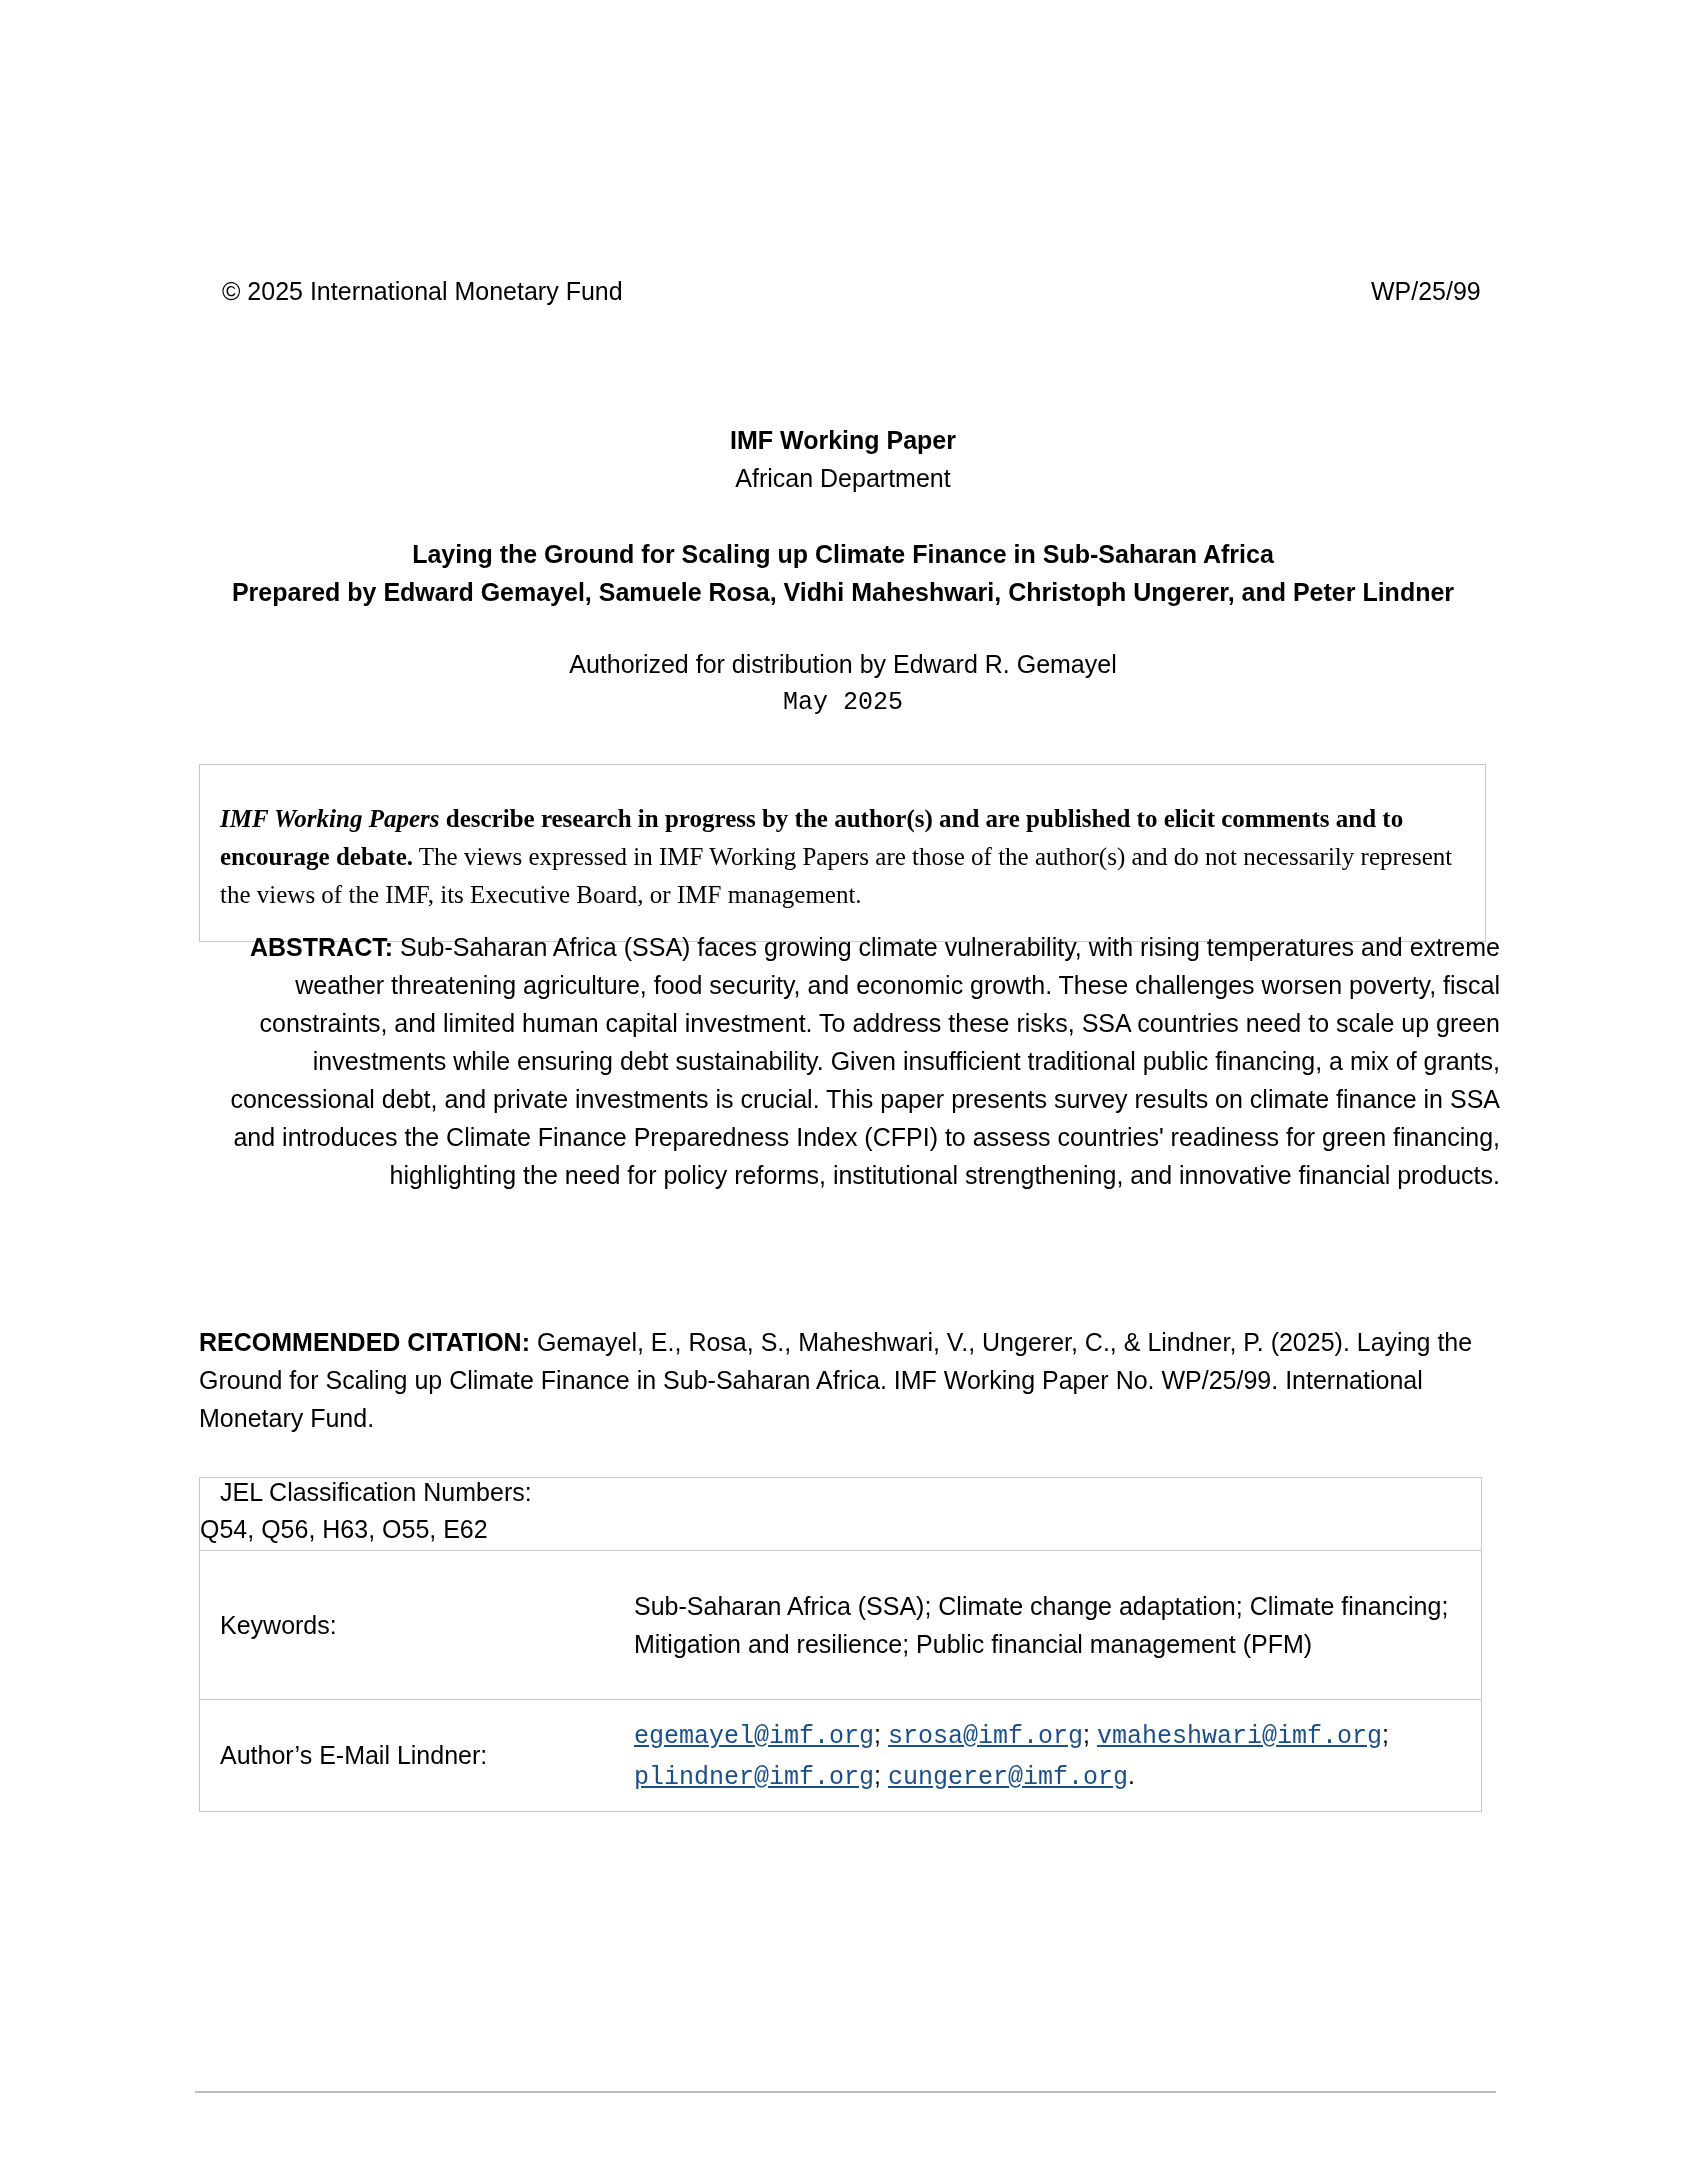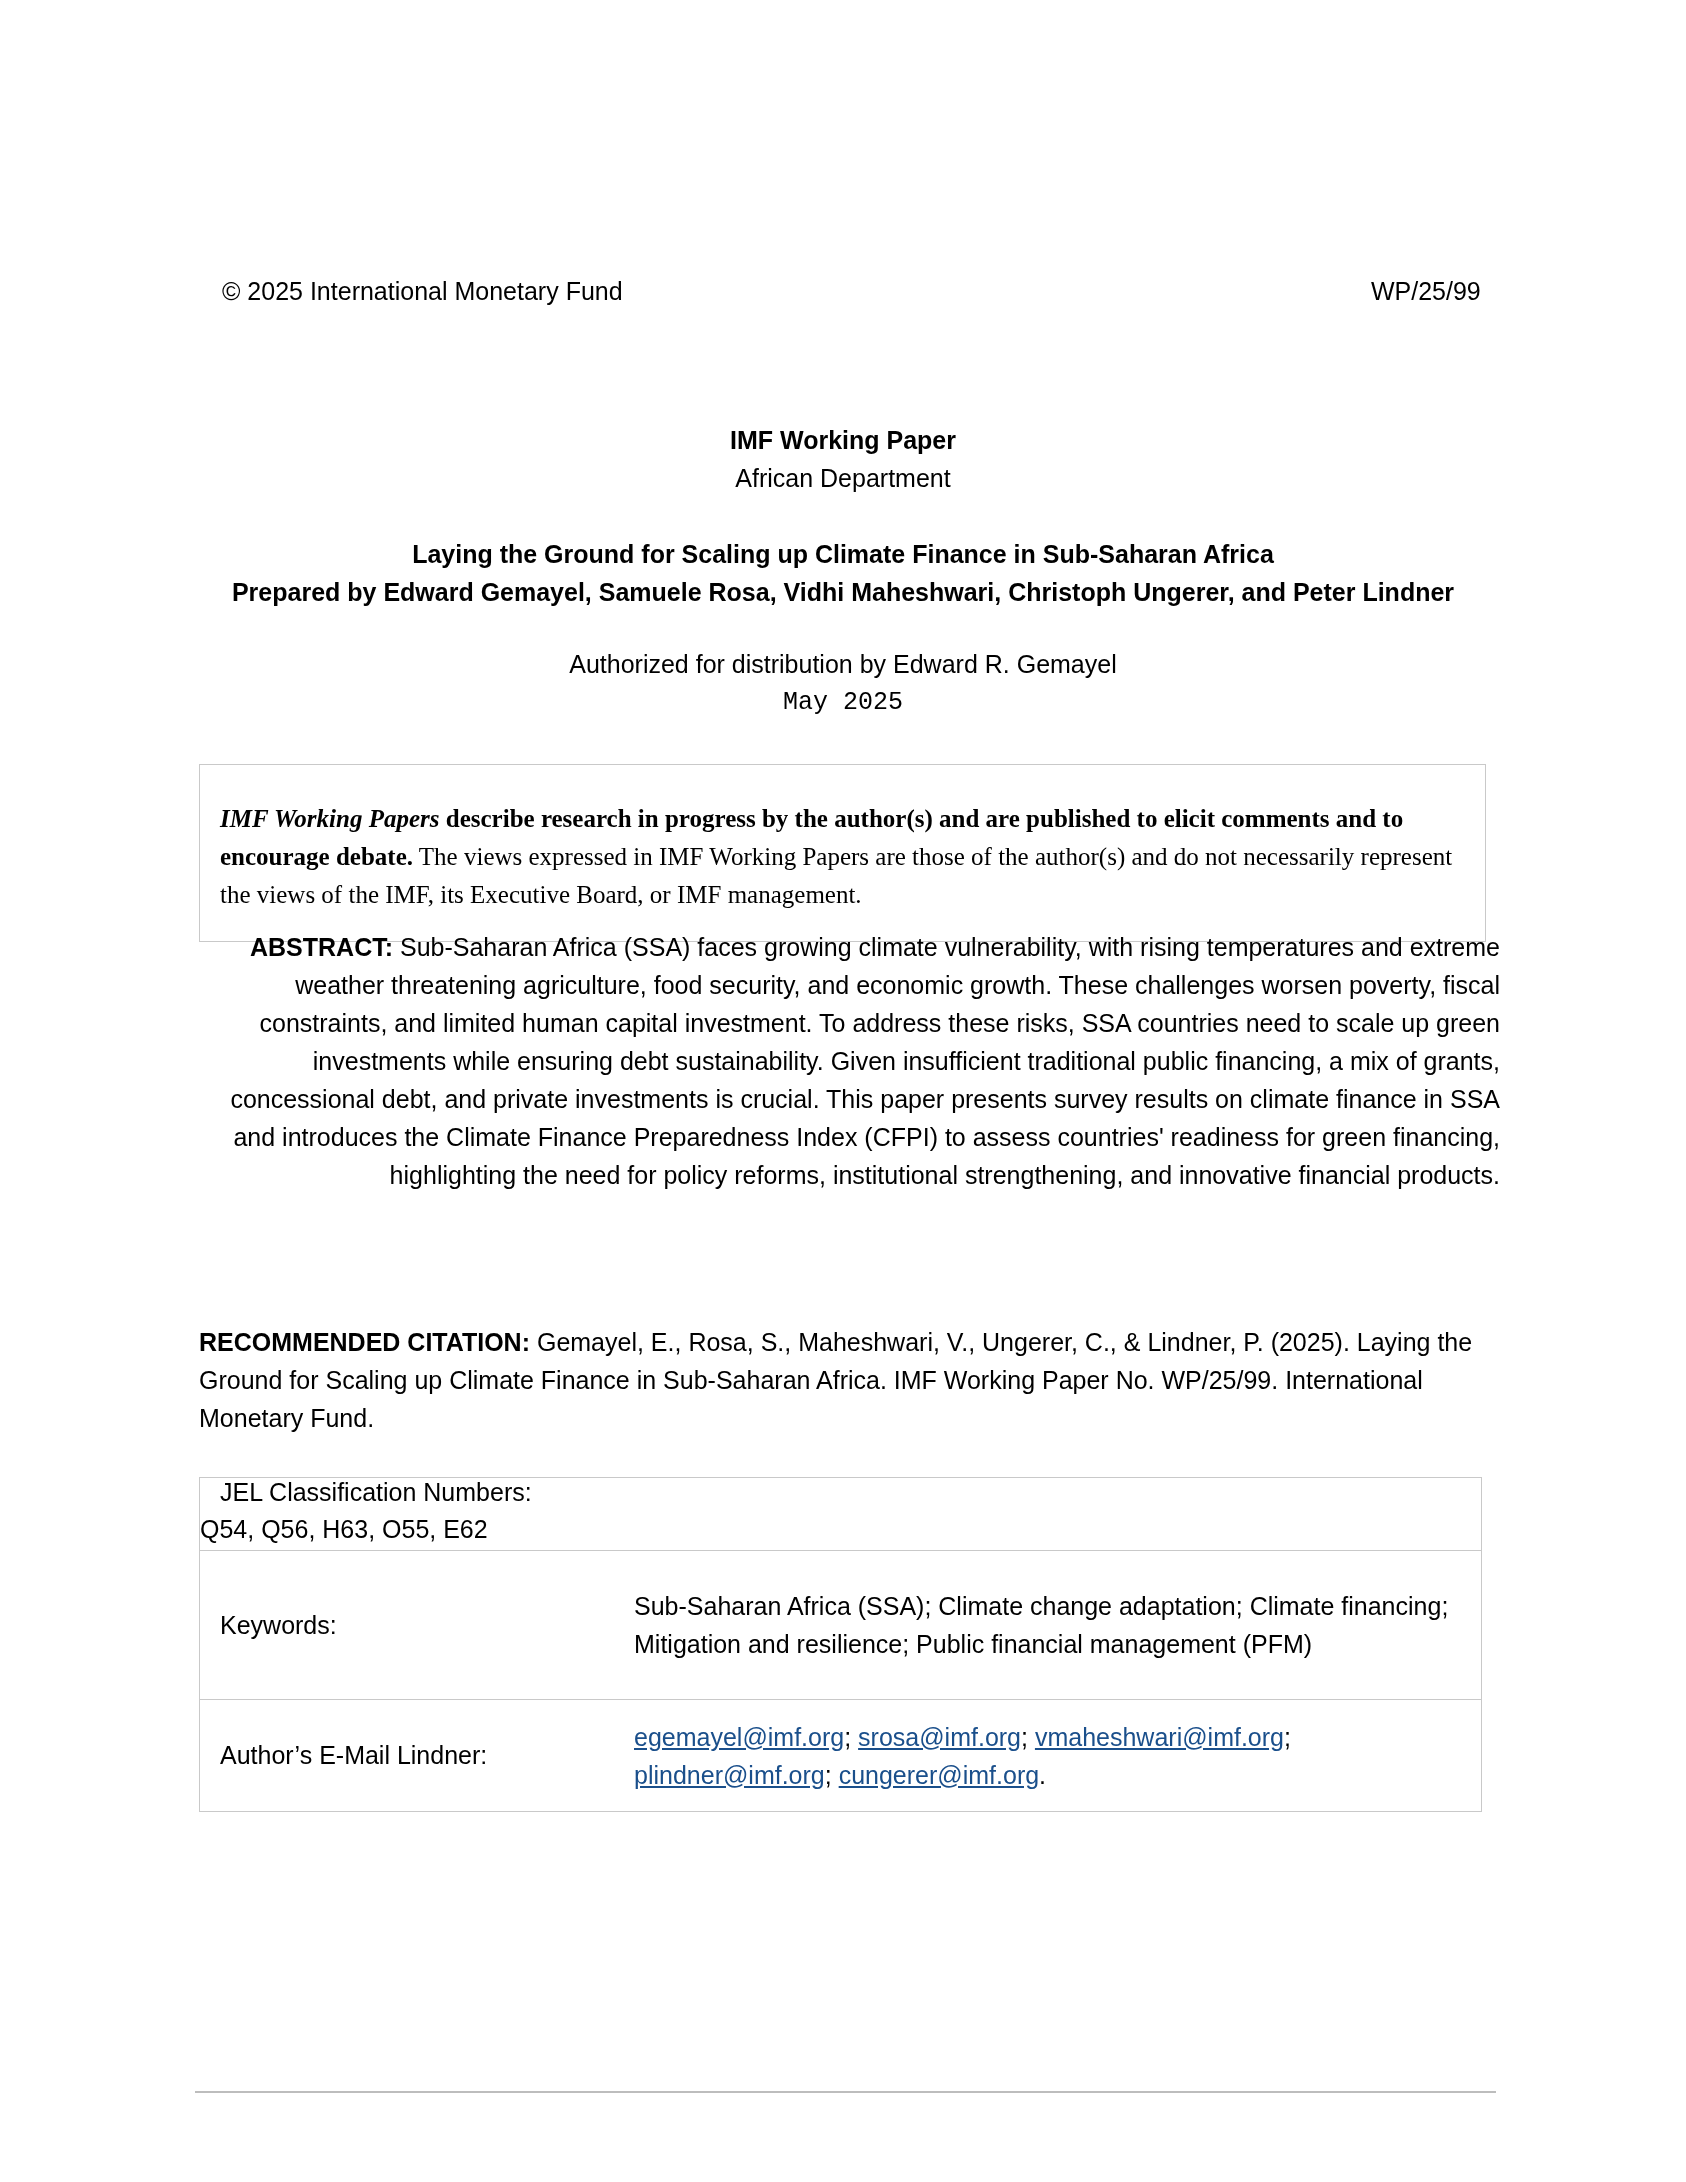--- a/index.html
+++ b/index.html
@@ -23,21 +23,21 @@
     left: 199px; top: 1477px; width: 1283px; border: 1.8px solid #c9c9c9;
     box-sizing: border-box; border-collapse: collapse;
   }
   .info-row { display: flex; border-top: 1.8px solid #c9c9c9; }
   .info-row:first-child { border-top: none; flex-direction: column; }
   .info-label { width: 434px; padding-left: 20px; display: flex; align-items: center; box-sizing: border-box; }
   .info-value { flex: 1; padding: 0 18.5px 0 0; display: flex; align-items: center; line-height: 38px; }
   .r1 { height: 72px; }
   .r2 { height: 148px; }
   .r3 { height: 111px; }
-  a.mail { color: #1a4f8b; text-decoration: underline; }
+  a.mail { color: #1a4f8b; text-decoration: underline; font-family: Liberation Mono, monospace; }
   .footer-rule { left: 195px; top: 2091px; width: 1301px; height: 1.8px; background: #bdbdbd; }
 </style>
 </head>
 <body>
 
 <div class="abs header-left">© 2025 International Monetary Fund</div>
 <div class="abs header-right">WP/25/99</div>
 
 <div class="abs center-block bold" style="top:426px;">IMF Working Paper</div>
 <div class="abs center-block" style="top:464px;">African Department</div>

